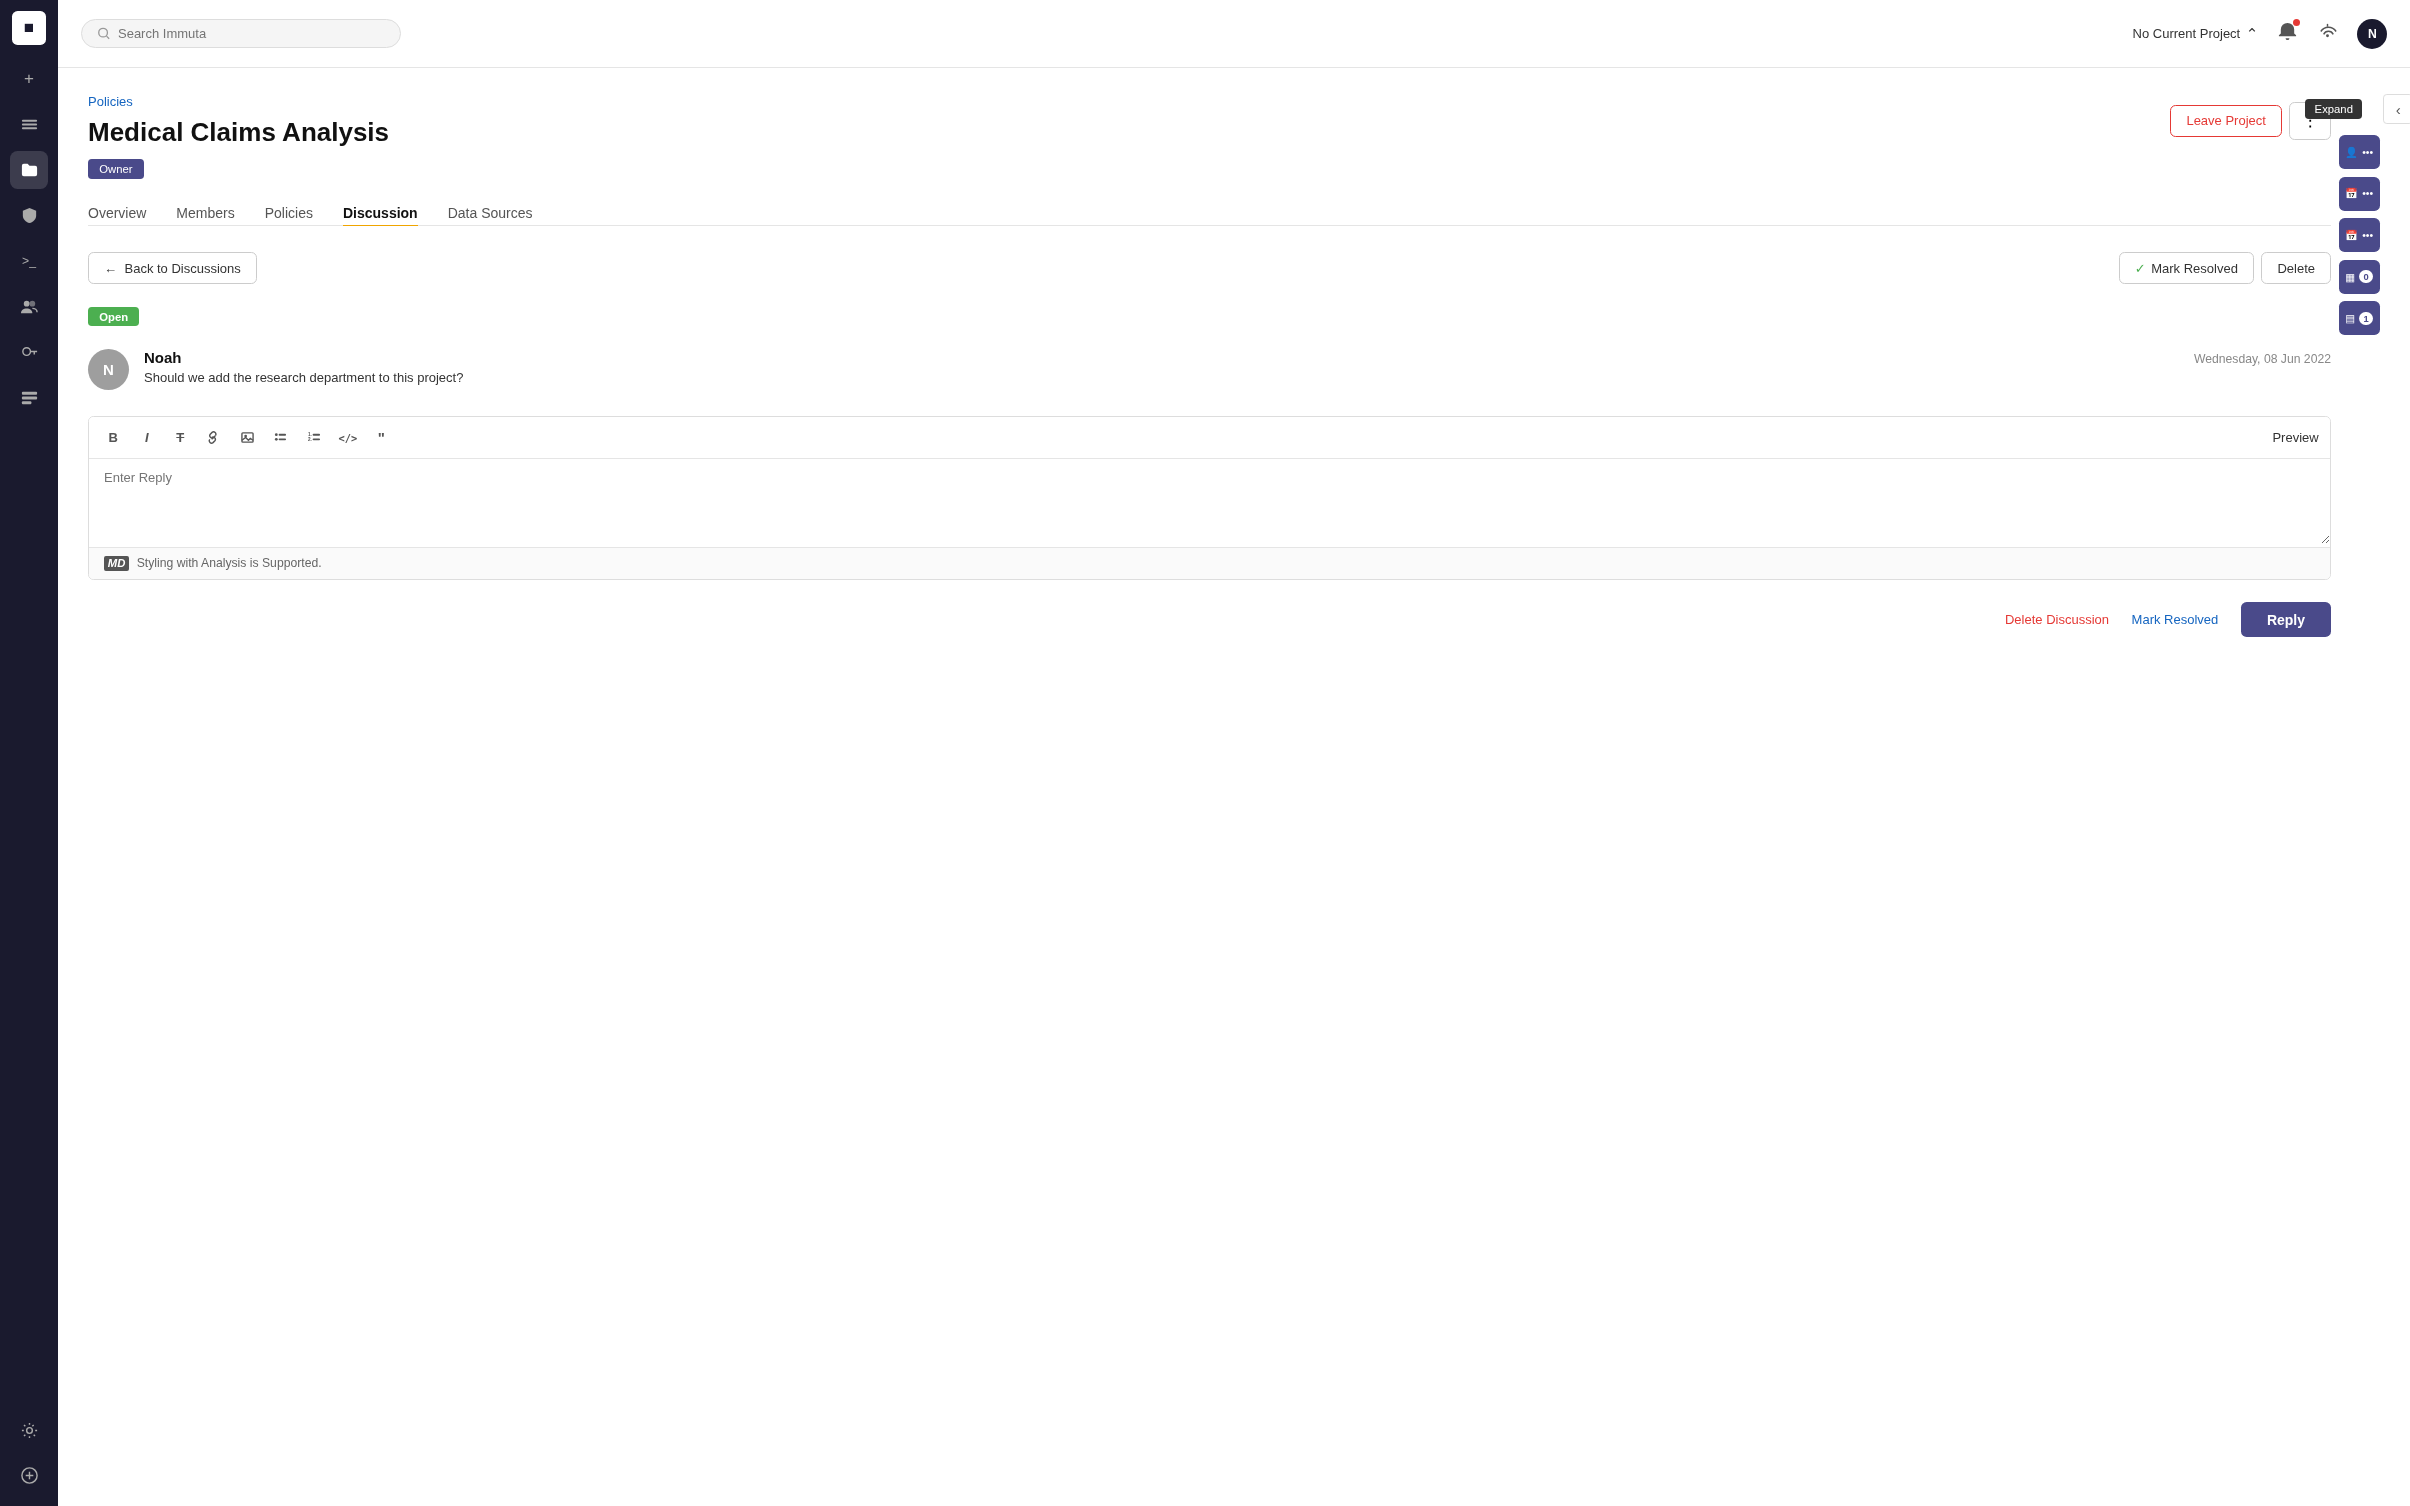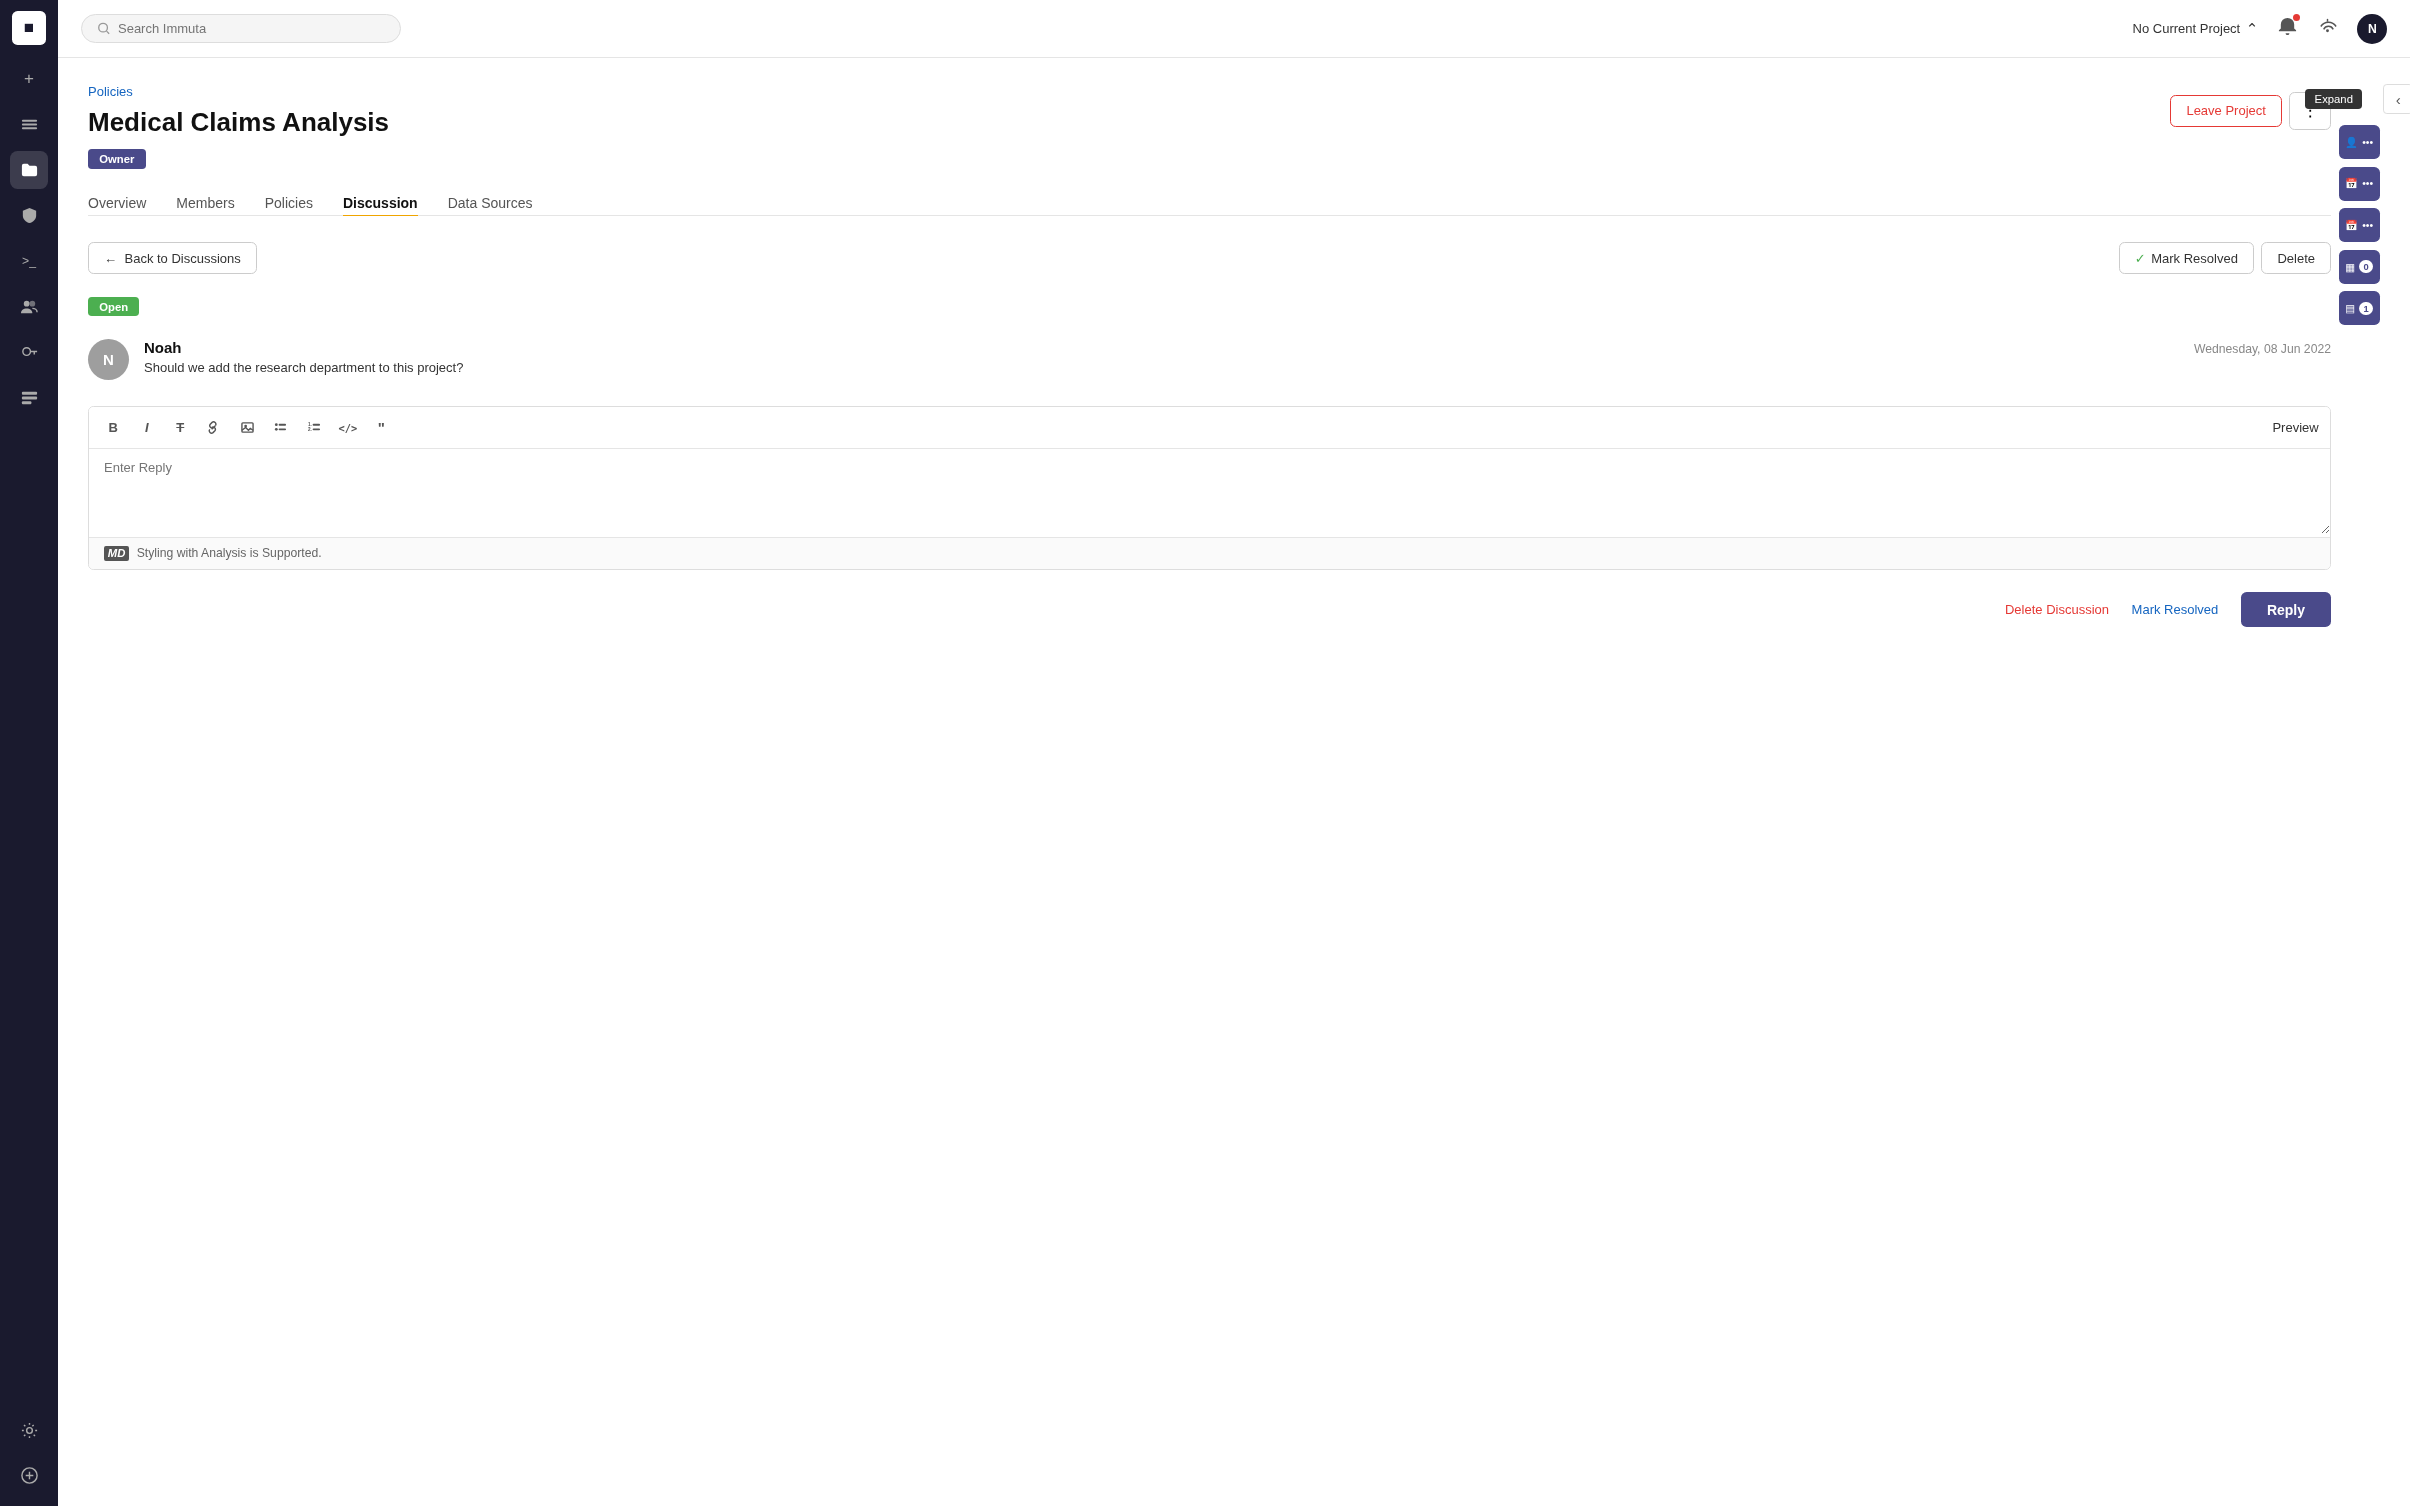--- a/index.html
+++ b/index.html
@@ -40,21 +40,21 @@
     
     .main {
       flex: 1;
       display: flex;
       flex-direction: column;
       overflow: hidden;
     }
 
     
     .topbar {
-      height: 58px;
+      height: 68px;
       background: white;
       border-bottom: 0.9px solid #e5e5e5;
       display: flex;
       align-items: center;
       padding: 0 22.6px;
       gap: 15px;
       flex-shrink: 0;
     }
     .search-box {
       display: flex;
@@ -122,21 +122,21 @@
       font-weight: 600;
       color: #111;
       margin-bottom: 11.3px;
     }
 
     .owner-badge {
       display: inline-block;
       background: #4a4a8a;
       color: white;
       font-size: 11.3px;
-      font-weight: 700;
+      font-weight: 400;
       padding: 3.8px 11.3px;
       border-radius: 3.8px;
       margin-bottom: 22.6px;
     }
 
     
     .tabs {
       display: flex;
       gap: 30px;
       border-bottom: 0.9px solid #e5e5e5;

